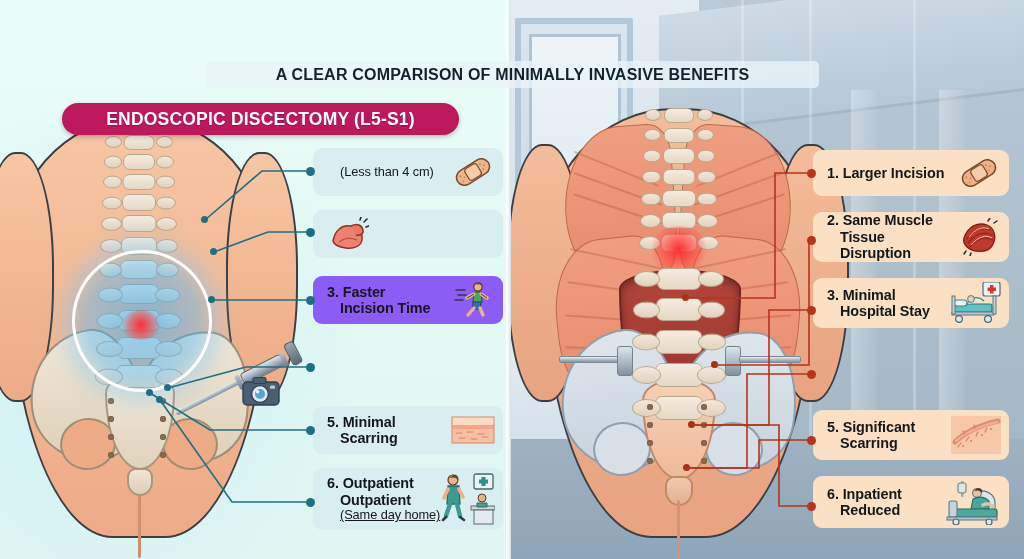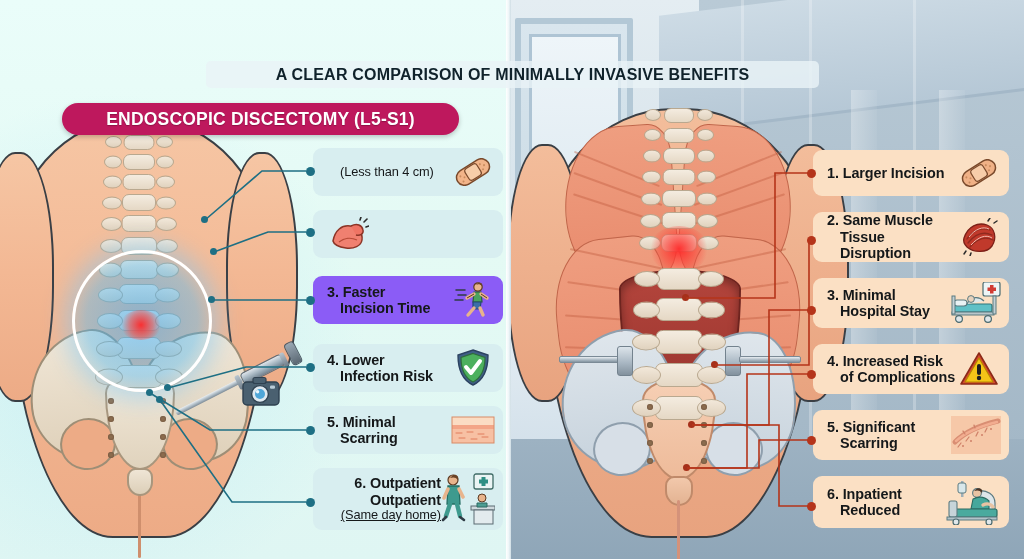--- a/index.html
+++ b/index.html
@@ -574,34 +574,20 @@
         </g>
         <g stroke="#2f3b45" stroke-width="1.5" stroke-linecap="round">
           <path d="M2,9 L11,9"></path>
             <path d="M4,14 L12,14"></path>
             <path d="M1,19 L9,19"></path>
         </g>
       </svg>
     </div>
   </div>
 
-  <div class="card card-left" style="top: 344px; height: 48px; background: rgb(216, 238, 240);">
-    <div class="card-text">
-      <div class="card-title"><span>4.</span>
-        <span>Lower</span></div>
-      <div class="card-title" style="padding-left:13px;">Infection Risk</div>
-    </div>
-    <div class="card-icon">
-      <svg width="34" height="38" viewBox="0 0 34 38">
-        <path d="M17,1 L32,6 C32,20 28,31 17,36 C6,31 2,20 2,6 Z" fill="#3f5f86" stroke="#2c4260" stroke-width="1.4"></path>
-        <path d="M17,4.5 L29,8.5 C29,20 25,29 17,33 C9,29 5,20 5,8.5 Z" fill="#4cb05e" stroke="#2f6d3b" stroke-width="1.2"></path>
-        <path d="M10,18 L15,24 L24,12" fill="none" stroke="#ffffff" stroke-width="4" stroke-linecap="round" stroke-linejoin="round"></path>
-      </svg>
-    </div>
-  </div>
 
   <div class="card card-left" style="top: 406px; height: 48px; background: rgb(216, 238, 240);">
     <div class="card-text">
       <div class="card-title"><span>5.</span>
         <span>Minimal</span></div>
       <div class="card-title" style="padding-left:13px;">Scarring</div>
     </div>
     <div class="card-icon">
       <svg width="44" height="32" viewBox="0 0 44 32">
         <rect x="1" y="3" width="42" height="8" fill="#fbdcc3"></rect>
@@ -613,21 +599,21 @@
             <path d="M27,20 L33,20"></path>
           <path d="M8,24 L14,24"></path>
             <path d="M20,25 L26,25"></path>
             <path d="M31,23 L37,23"></path>
         </g>
         <rect x="1" y="3" width="42" height="26" fill="none" stroke="#d88a66" stroke-width="1"></rect>
       </svg>
     </div>
   </div>
 
-  <div class="card card-left" style="top: 468px; height: 62px; align-items: center; background: rgb(216, 238, 240); text-align: right;">
+  <div class="card card-left" style="top: 468px; height: 62px; align-items: center; background: rgb(216, 238, 240);">
     <div class="card-text">
       <div class="card-title"><span>6.</span>
         <span>Outpatient</span></div>
       <div class="card-title" style="padding-left:13px;">Outpatient</div>
       <div class="card-sub" style="padding-left:13px;text-decoration:underline;">(Same day home)</div>
     </div>
     <div class="card-icon" style="width:54px; height:54px;">
       <svg width="54" height="54" viewBox="0 0 54 54">
         <rect x="33" y="2" width="19" height="15" rx="2" fill="#eaf4f4" stroke="#3f6b66" stroke-width="1.3"></rect>
         <g fill="#2f8f84">
@@ -727,35 +713,20 @@
         <circle cx="20" cy="17" r="3.4" fill="#e8d2bc" stroke="#5b7a80" stroke-width="1"></circle>
         <rect x="1" y="30" width="42" height="3" fill="#b8c6ca" stroke="#5b7a80" stroke-width="1"></rect>
         <rect x="42" y="14" width="3" height="18" fill="#c3d0d4" stroke="#5b7a80" stroke-width="1"></rect>
         <rect x="1" y="14" width="3" height="18" fill="#c3d0d4" stroke="#5b7a80" stroke-width="1"></rect>
         <circle cx="8" cy="37" r="3.4" fill="#dfe7ea" stroke="#4a6a70" stroke-width="1.2"></circle>
         <circle cx="37" cy="37" r="3.4" fill="#dfe7ea" stroke="#4a6a70" stroke-width="1.2"></circle>
       </svg>
     </div>
   </div>
 
-  <div class="card card-right" style="top: 344px; height: 50px; background: rgb(251, 224, 196);">
-    <div class="card-text">
-      <div class="card-title"><span>4.</span>
-        <span>Increased Risk</span></div>
-      <div class="card-title" style="padding-left:13px;">of Complications</div>
-    </div>
-    <div class="card-icon">
-      <svg width="40" height="36" viewBox="0 0 40 36">
-        <path d="M20,2 L38,33 L2,33 Z" fill="#d9472f" stroke="#8c2a18" stroke-width="1.6" stroke-linejoin="round"></path>
-        <path d="M20,7 L34,31 L6,31 Z" fill="#f5c518" stroke="#b58800" stroke-width="1.2" stroke-linejoin="round"></path>
-        <rect x="18" y="13" width="4" height="11" rx="2" fill="#1f1f1f"></rect>
-        <circle cx="20" cy="27" r="2.2" fill="#1f1f1f"></circle>
-      </svg>
-    </div>
-  </div>
 
   <div class="card card-right" style="top: 410px; height: 50px; background: rgb(251, 224, 196);">
     <div class="card-text">
       <div class="card-title"><span>5.</span>
         <span>Significant</span></div>
       <div class="card-title" style="padding-left:13px;">Scarring</div>
     </div>
     <div class="card-icon" style="width:50px;">
       <svg width="50" height="38" viewBox="0 0 50 38">
         <rect x="0" y="0" width="50" height="38" fill="#f6c8a8"></rect>

